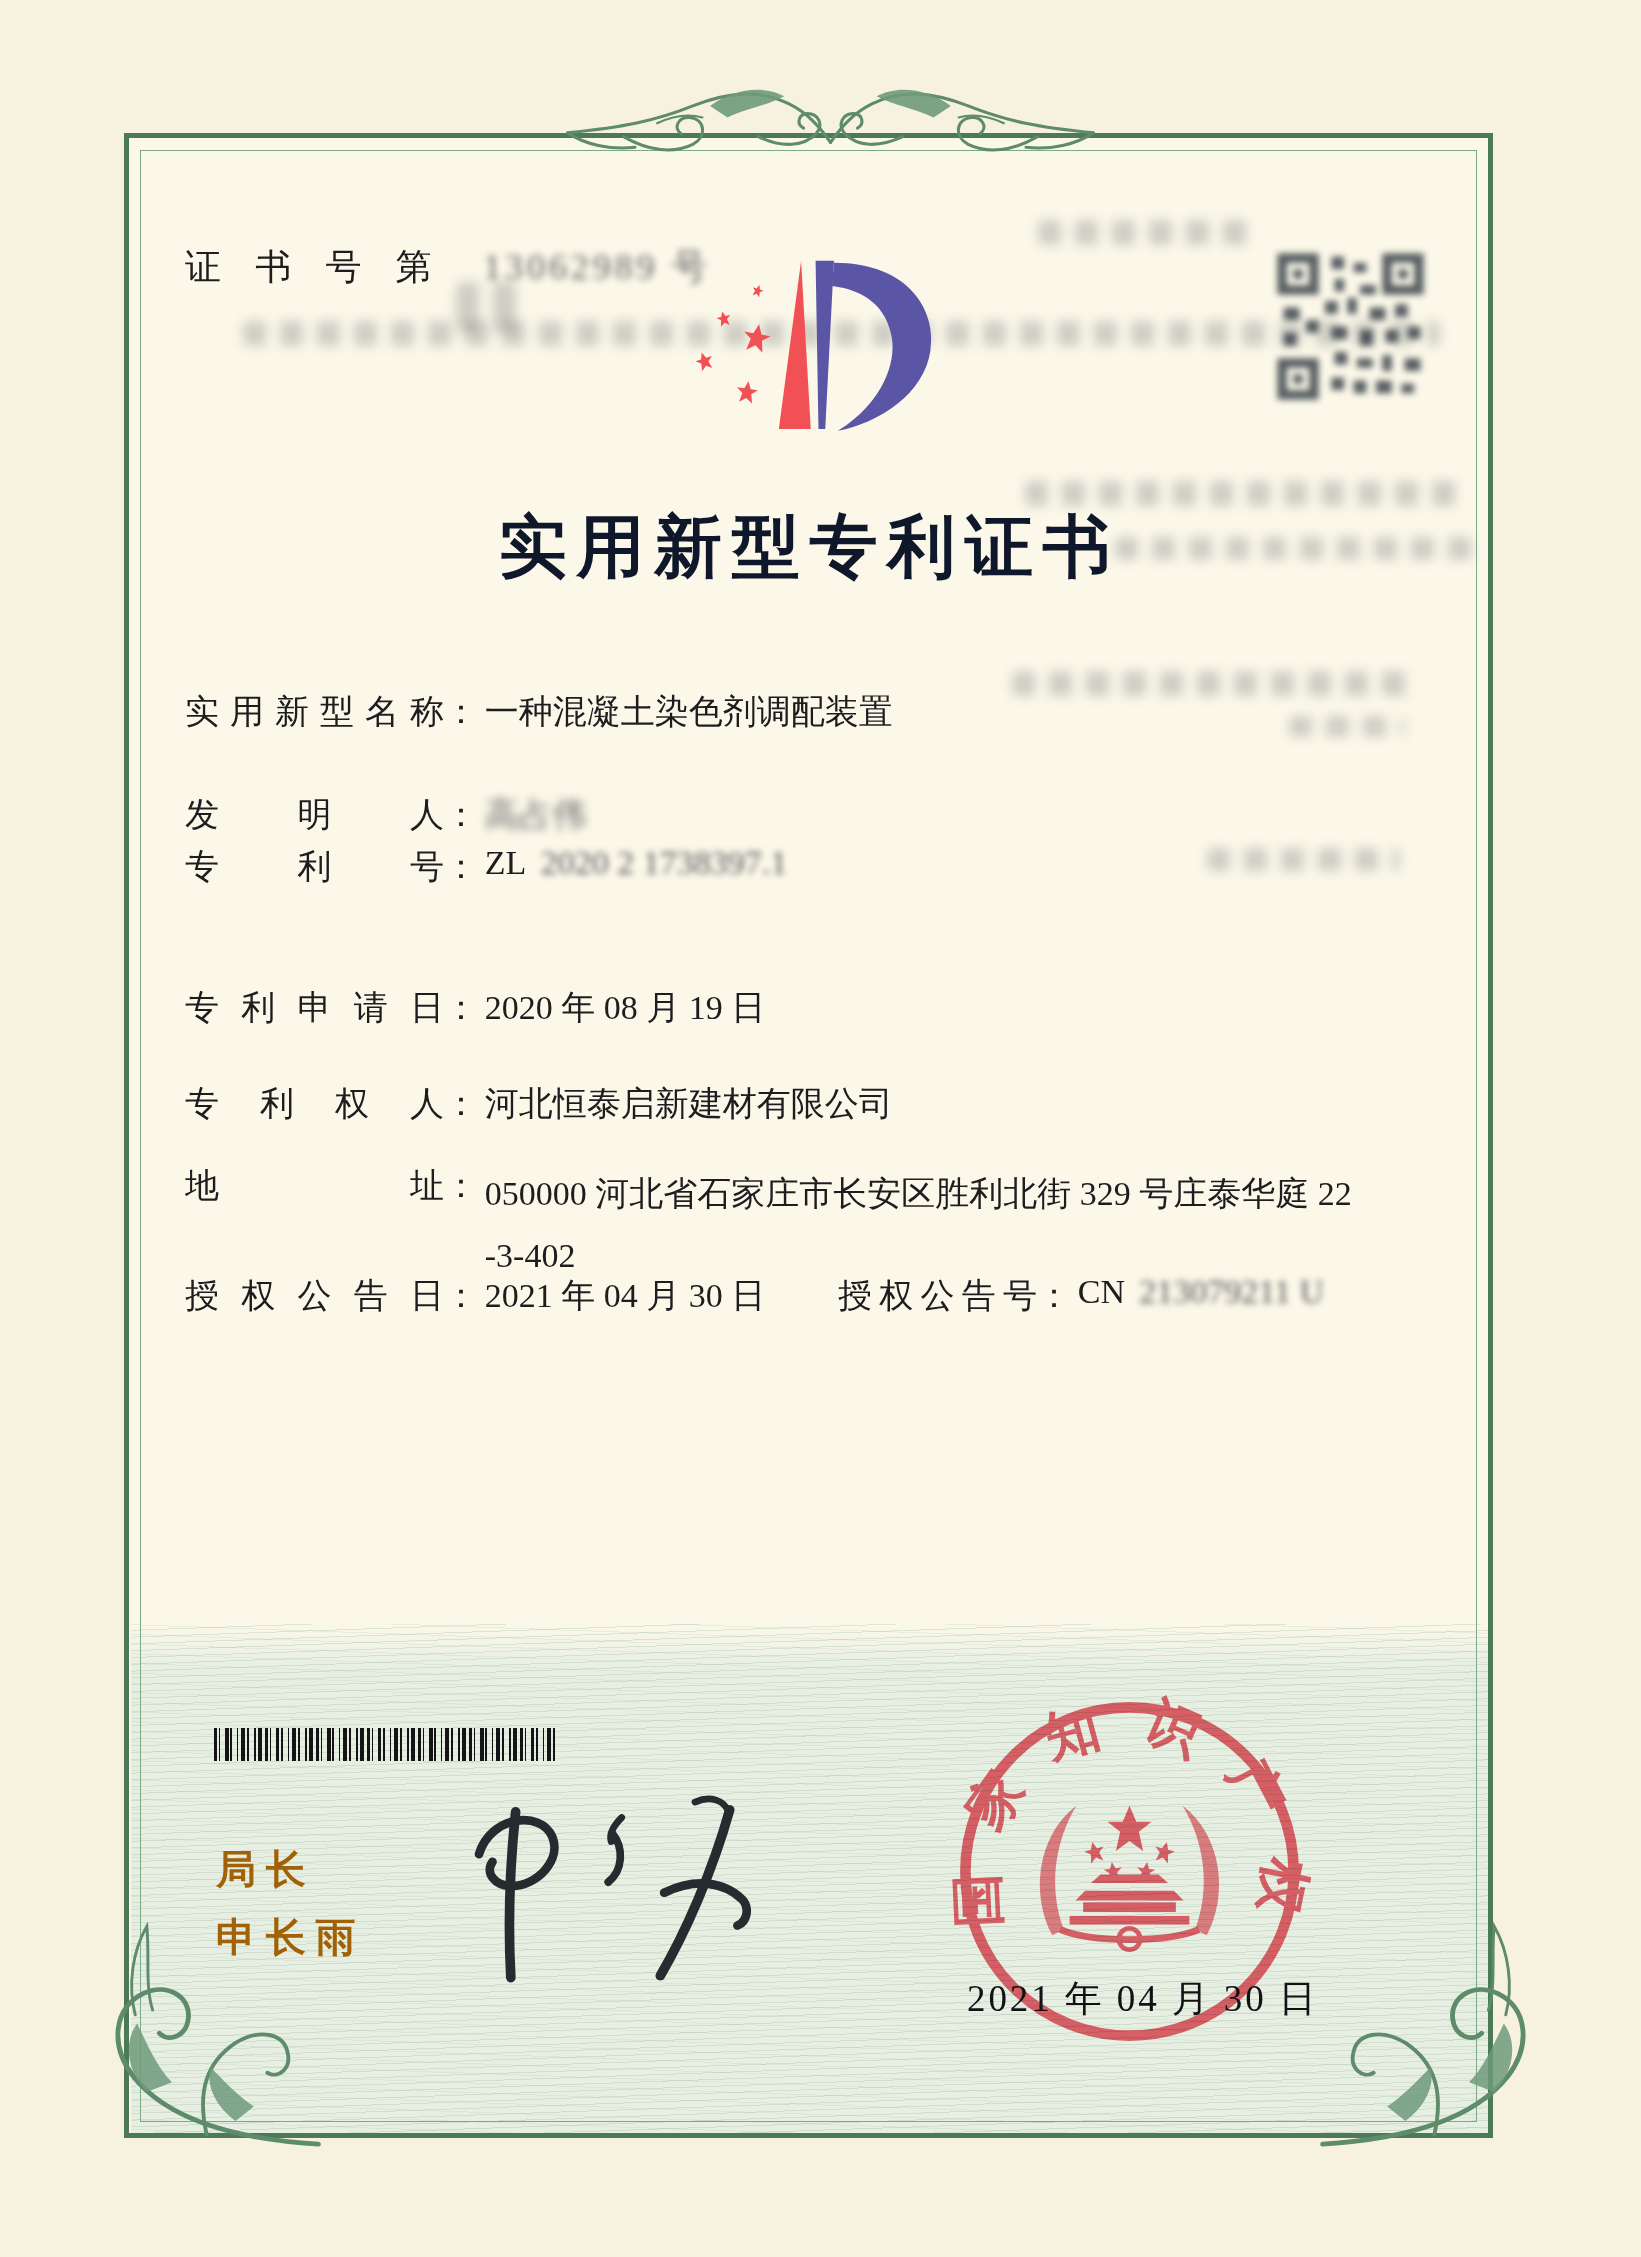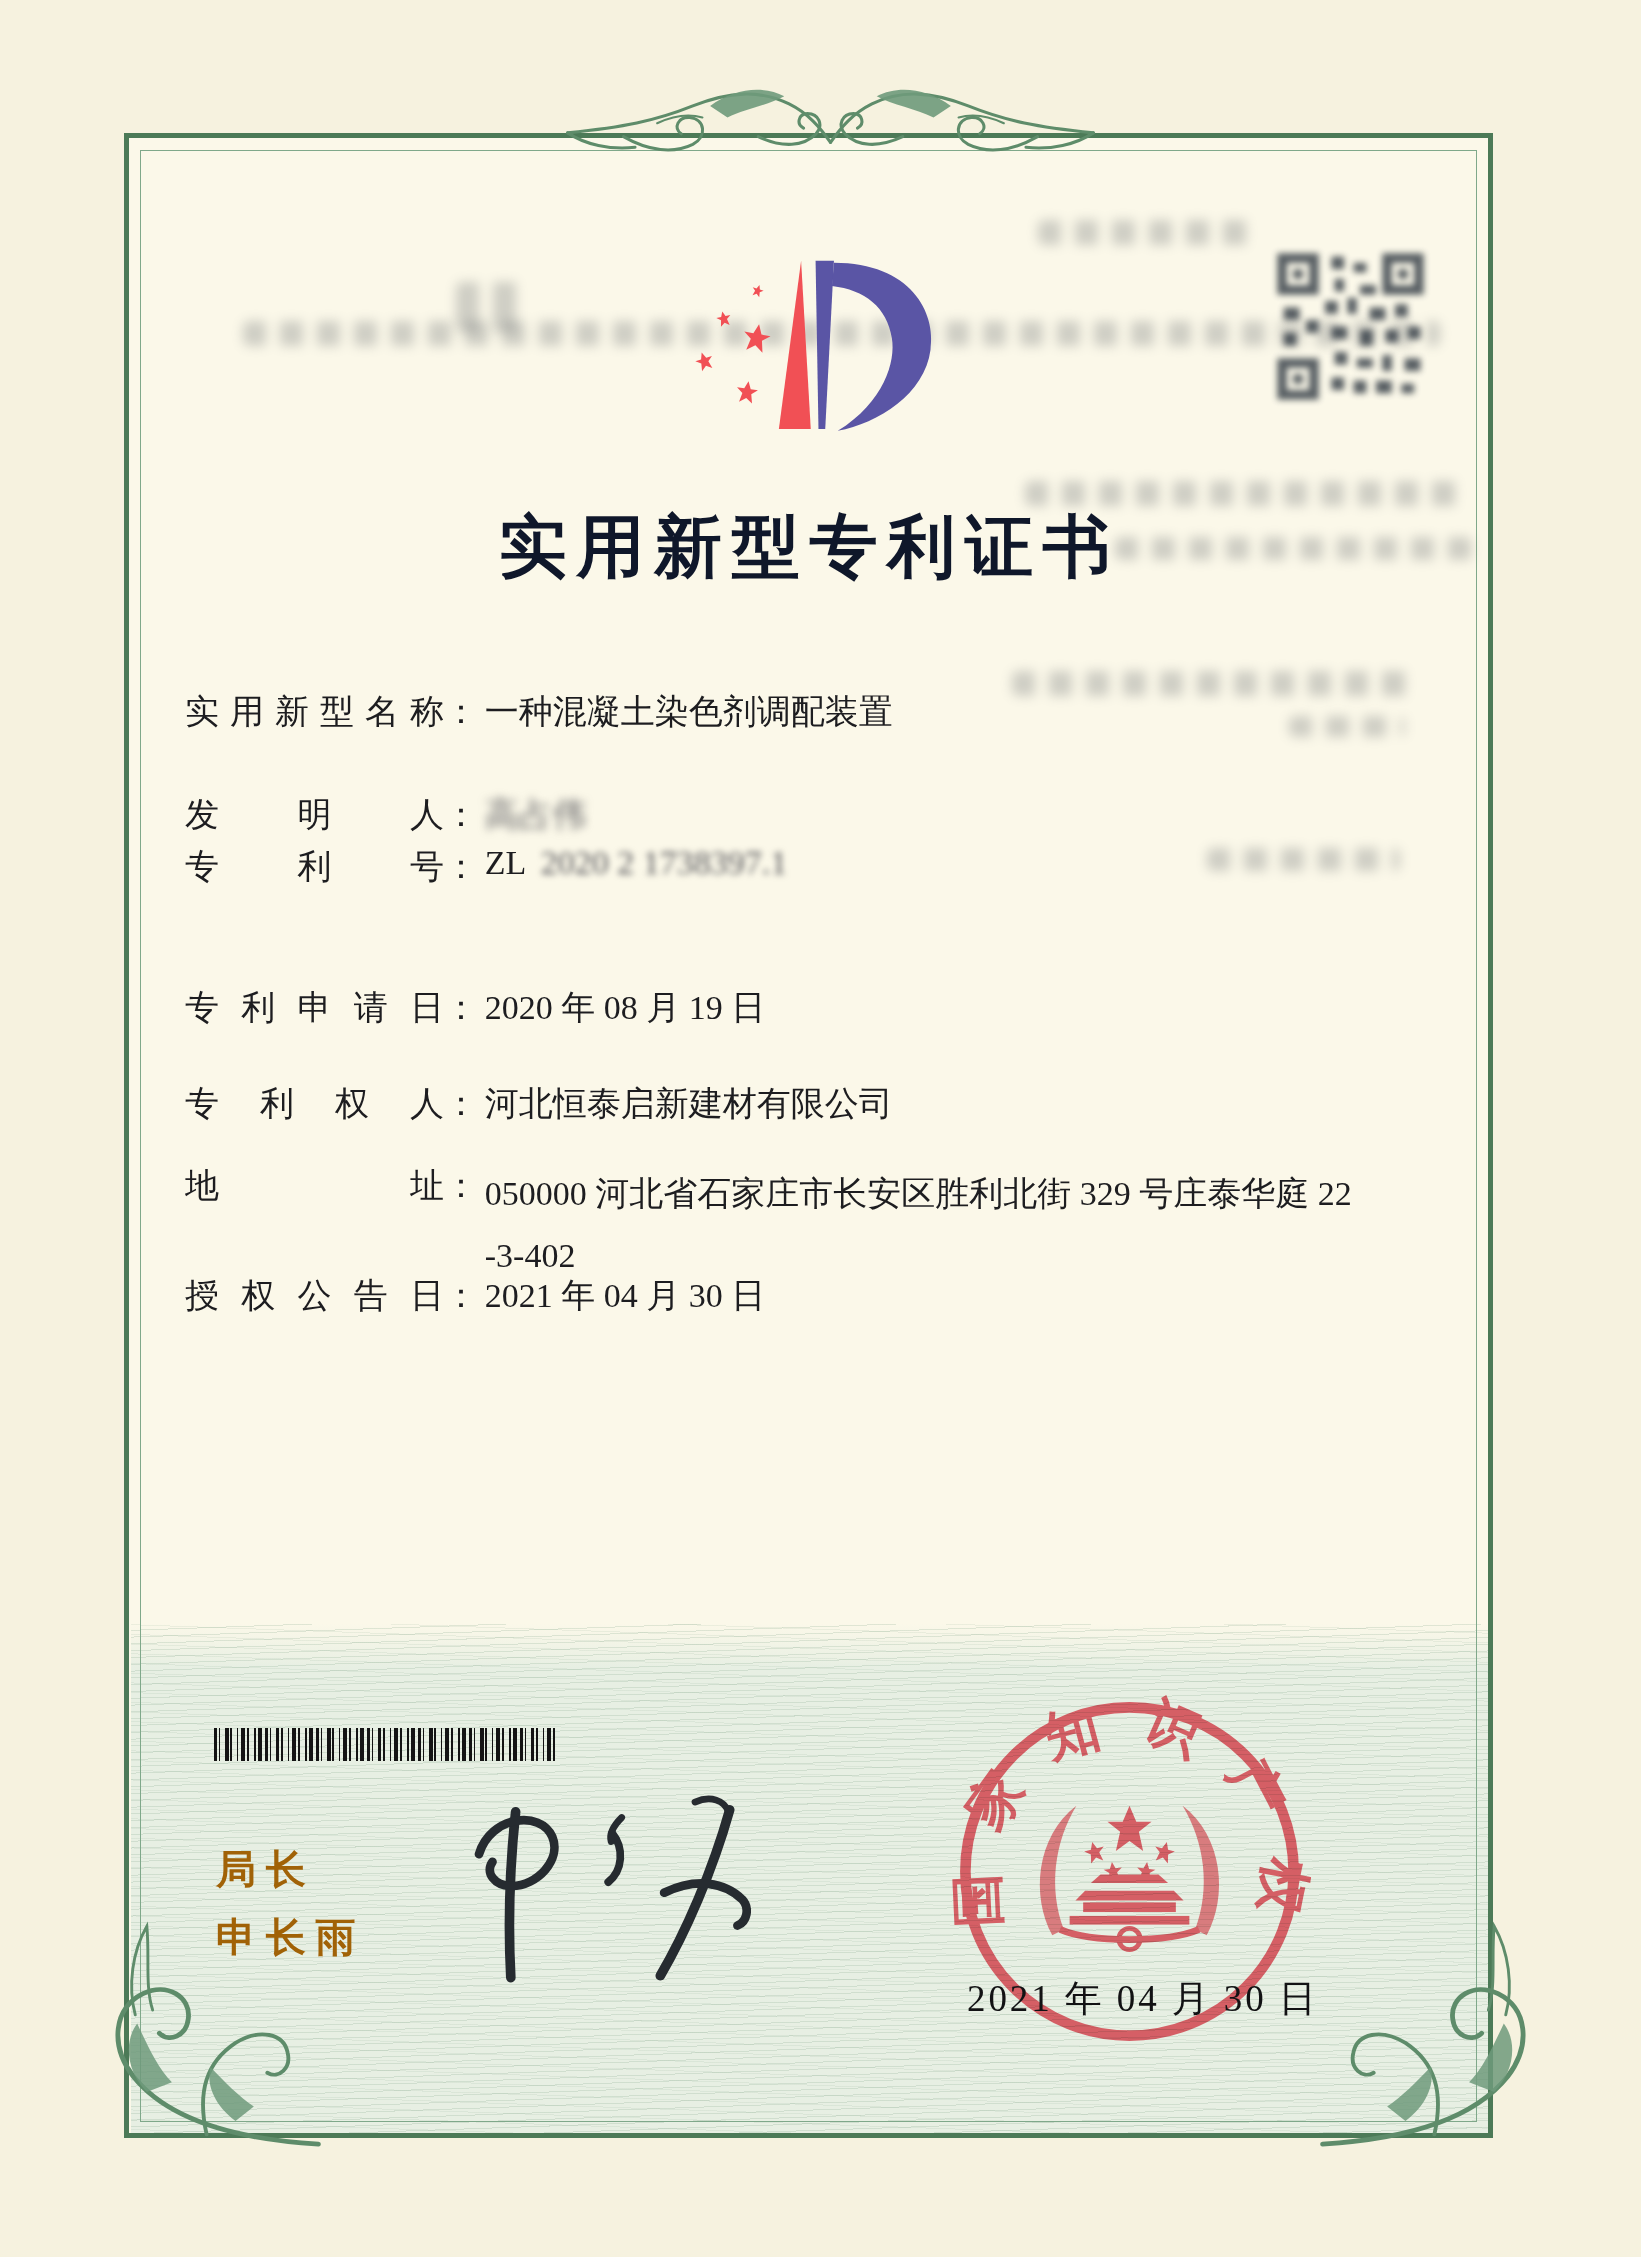--- a/index.html
+++ b/index.html
@@ -141,20 +141,24 @@
 
   <div class="smudge" style="left:243px; top:321px; width:1197px; height:25px;"></div>
   <div class="smudge" style="left:456px; top:282px; width:68px; height:50px;"></div>
   <div class="smudge" style="left:1038px; top:220px; width:222px; height:25px;"></div>
   <div class="smudge" style="left:1025px; top:481px; width:434px; height:25px;"></div>
   <div class="smudge" style="left:1115px; top:537px; width:357px; height:23px;"></div>
   <div class="smudge" style="left:1012px; top:671px; width:406px; height:25px;"></div>
   <div class="smudge" style="left:1289px; top:716px; width:116px; height:21px;"></div>
   <div class="smudge" style="left:1207px; top:848px; width:193px; height:23px;"></div>
 
+  <div class="certno">
+    <span>证 书 号 第</span>
+    <span class="blurred">13062989 号</span>
+  </div>
 
   <svg class="logo-svg" width="290" height="198" viewBox="0 0 300 205">
     <defs>
       <path id="star5" d="M0,-10 L2.94,-3.09 L9.51,-3.09 L4.05,1.18 L5.88,9.51 L0,5.2 L-5.88,9.51 L-4.05,1.18 L-9.51,-3.09 L-2.94,-3.09 Z"></path>
     </defs>
     <g fill="#f15055">
       <use href="#star5" transform="translate(73,35) scale(0.62) rotate(18)"></use>
       <use href="#star5" transform="translate(38,64) scale(0.78) rotate(-12)"></use>
       <use href="#star5" transform="translate(72,84) scale(1.45) rotate(10)"></use>
       <use href="#star5" transform="translate(18,108) scale(0.95) rotate(-18)"></use>
@@ -228,20 +232,24 @@
     <div class="frow" style="top:1081px;">
       <span class="flabel">专利权人</span><span class="fcolon">：</span><span class="fvalue">河北恒泰启新建材有限公司</span>
     </div>
 
     <div class="frow" style="top:1163px;">
       <span class="flabel">地址</span><span class="fcolon">：</span><span class="fvalue-wrap"><span>050000 河北省石家庄市长安区胜利北街 329 号庄泰华庭 22</span><br><span>-3-402</span></span>
     </div>
 
     <div class="frow" style="top:1273px; width:1284px;">
       <span class="flabel">授权公告日</span><span class="fcolon">：</span><span class="fvalue">2021 年 04 月 30 日</span>
+      <span class="grant-right">
+        <span class="flabel">授权公告号</span><span class="fcolon">：</span><span class="fvalue">CN</span>
+        <span class="fvalue blur-mid">213079211 U</span>
+      </span>
     </div>
   </div>
 
 
   <div class="barcode"></div>
 
   <div class="sign-title">局长</div>
   <div class="sign-name">申长雨</div>
 
   <svg class="signature-svg" width="328" height="217" viewBox="0 0 340 225">

